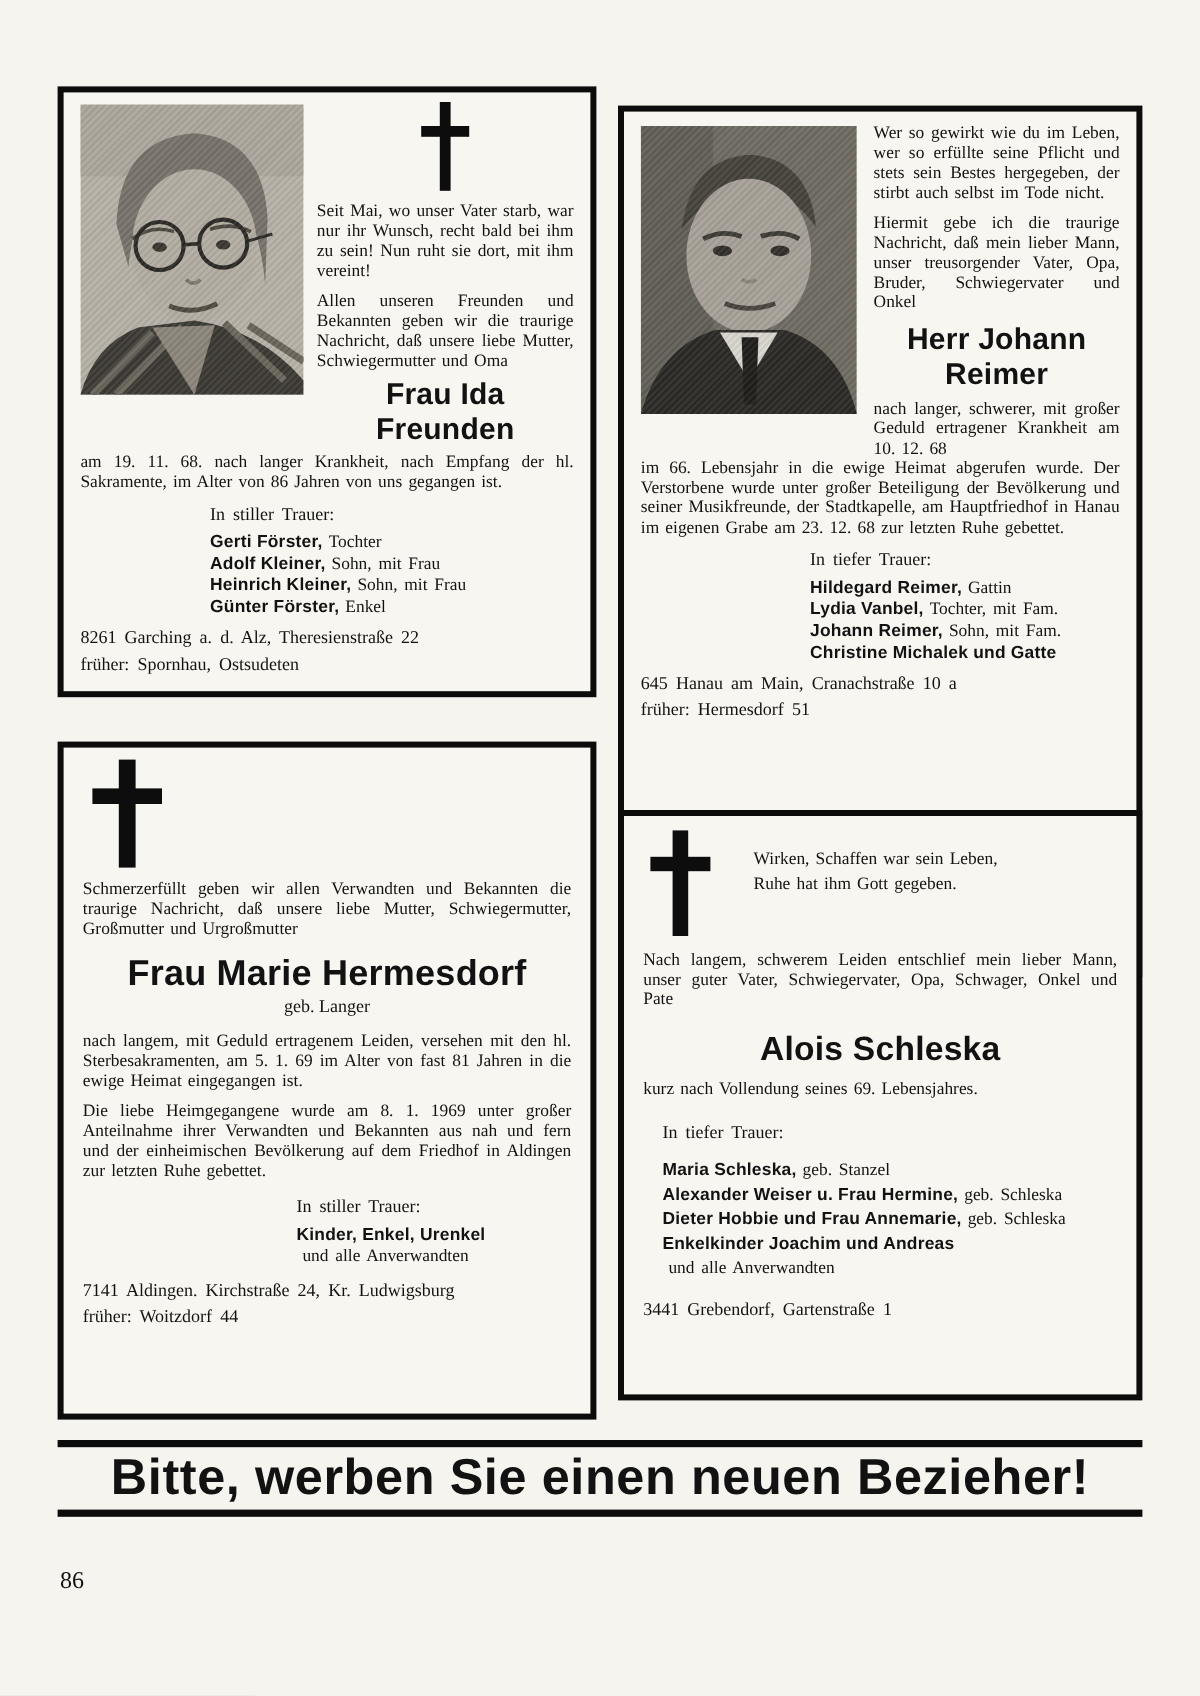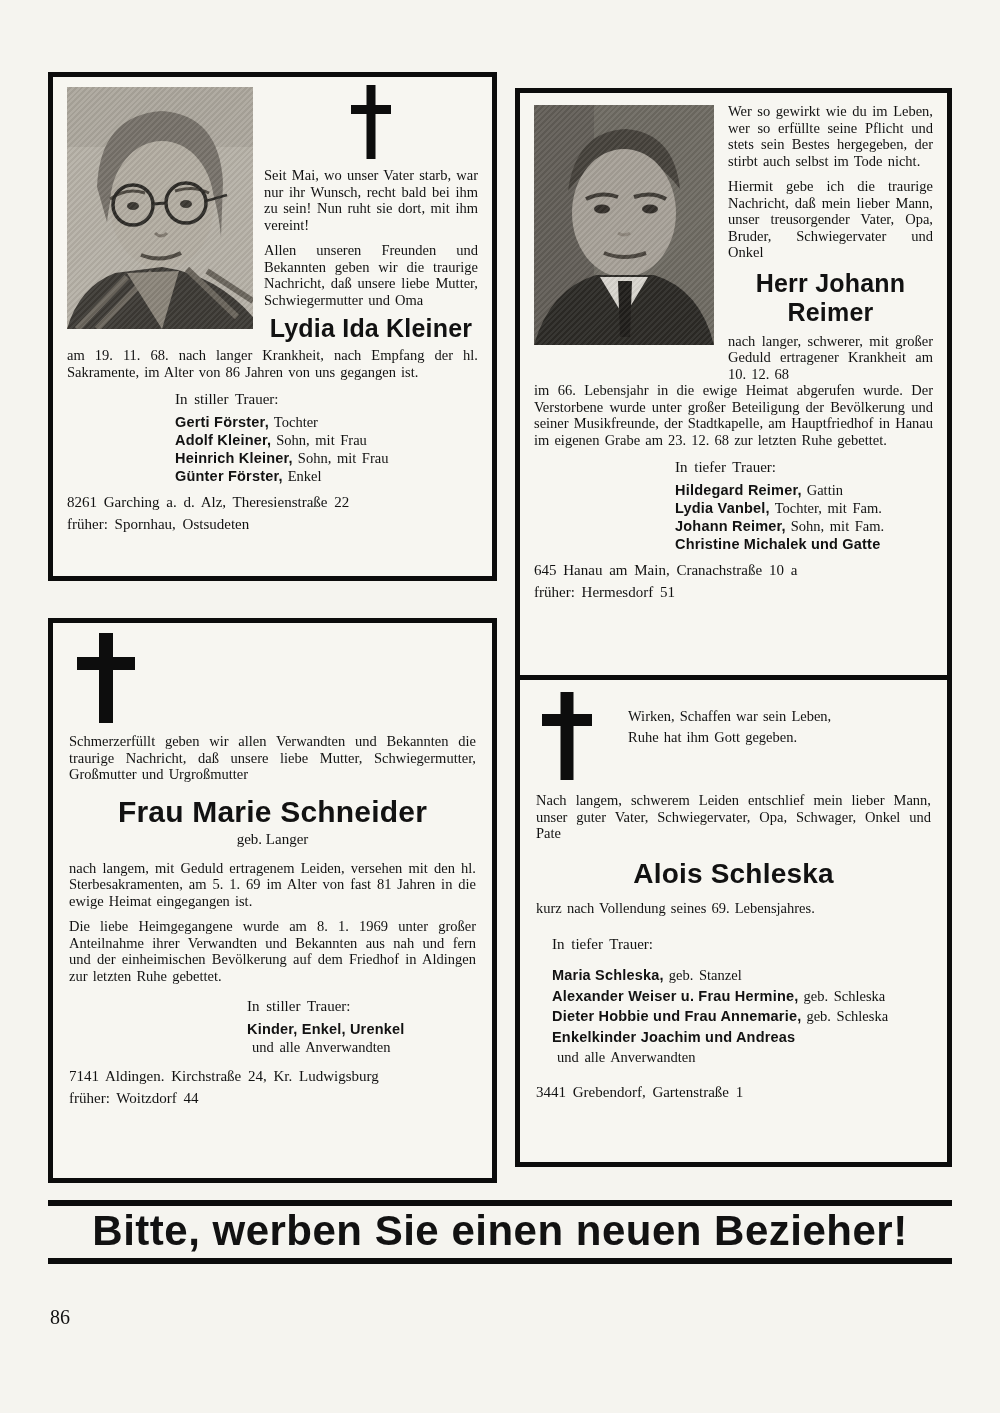--- a/index.html
+++ b/index.html
@@ -97,21 +97,21 @@
         <path d="M10,242 L60,190 M30,242 L85,185 M120,182 L170,230 M140,184 L186,214" stroke="#6a655c" stroke-width="6" fill="none"></path>
         <path d="M60,186 L95,242 L112,184 Z" fill="#8b857a"></path>
       </svg>
       <div class="photo-tex" style="width:186px;height:242px;"></div>
       <div class="rcol">
         <div style="text-align:center; margin-bottom:4px;">
           <span class="cross small"></span>
         </div>
         <p class="body-text sp">Seit Mai, wo unser Vater starb, war nur ihr Wunsch, recht bald bei ihm zu sein! Nun ruht sie dort, mit ihm vereint!</p>
         <p class="body-text">Allen unseren Freunden und Bekannten geben wir die traurige Nachricht, daß unsere liebe Mutter, Schwiegermutter und Oma</p>
-        <div class="deceased">Lydia Ida Kleiner</div>
+        <div class="deceased">Frau Ida Freunden</div>
       </div>
     </div>
     <p class="body-text">am 19. 11. 68. nach langer Krankheit, nach Empfang der hl. Sakramente, im Alter von 86 Jahren von uns gegangen ist.</p>
     <div style="margin-left:108px; margin-top:11px;">
       <div class="mourning-intro">In stiller Trauer:</div>
       <div class="mourners">
         <div class="m-line"><span class="mn">Gerti Förster,</span><span class="mr">Tochter</span></div>
         <div class="m-line"><span class="mn">Adolf Kleiner,</span><span class="mr">Sohn, mit Frau</span></div>
         <div class="m-line"><span class="mn">Heinrich Kleiner,</span><span class="mr">Sohn, mit Frau</span></div>
         <div class="m-line"><span class="mn">Günter Förster,</span><span class="mr">Enkel</span></div>
@@ -158,21 +158,21 @@
     </div>
     <div class="addr">645 Hanau am Main, Cranachstraße 10 a</div>
     <div class="former">früher: Hermesdorf 51</div>
   </div>
 
   <div class="notice n3">
     <div class="cross-row" style="gap:14px; margin-bottom:10px;">
       <span class="cross big" style="margin-left:8px; flex:none;"></span>
     </div>
     <p class="body-text">Schmerzerfüllt geben wir allen Verwandten und Bekannten die traurige Nachricht, daß unsere liebe Mutter, Schwiegermutter, Großmutter und Urgroßmutter</p>
-    <div class="deceased">Frau Marie Schneider</div>
+    <div class="deceased">Frau Marie Hermesdorf</div>
     <div class="geb">geb. Langer</div>
     <p class="body-text sp" style="margin-top:6px;">nach langem, mit Geduld ertragenem Leiden, versehen mit den hl. Sterbesakramenten, am 5. 1. 69 im Alter von fast 81 Jahren in die ewige Heimat eingegangen ist.</p>
     <p class="body-text">Die liebe Heimgegangene wurde am 8. 1. 1969 unter großer Anteilnahme ihrer Verwandten und Bekannten aus nah und fern und der einheimischen Bevölkerung auf dem Friedhof in Aldingen zur letzten Ruhe gebettet.</p>
     <div style="margin-left:178px; margin-top:14px;">
       <div class="mourning-intro">In stiller Trauer:</div>
       <div class="mourners">
         <div class="m-line"><span class="mn">Kinder, Enkel, Urenkel</span><span class="mr"></span></div>
         <div class="m-line"><span class="mn"></span><span class="mr">und alle Anverwandten</span></div>
       </div>
     </div>

